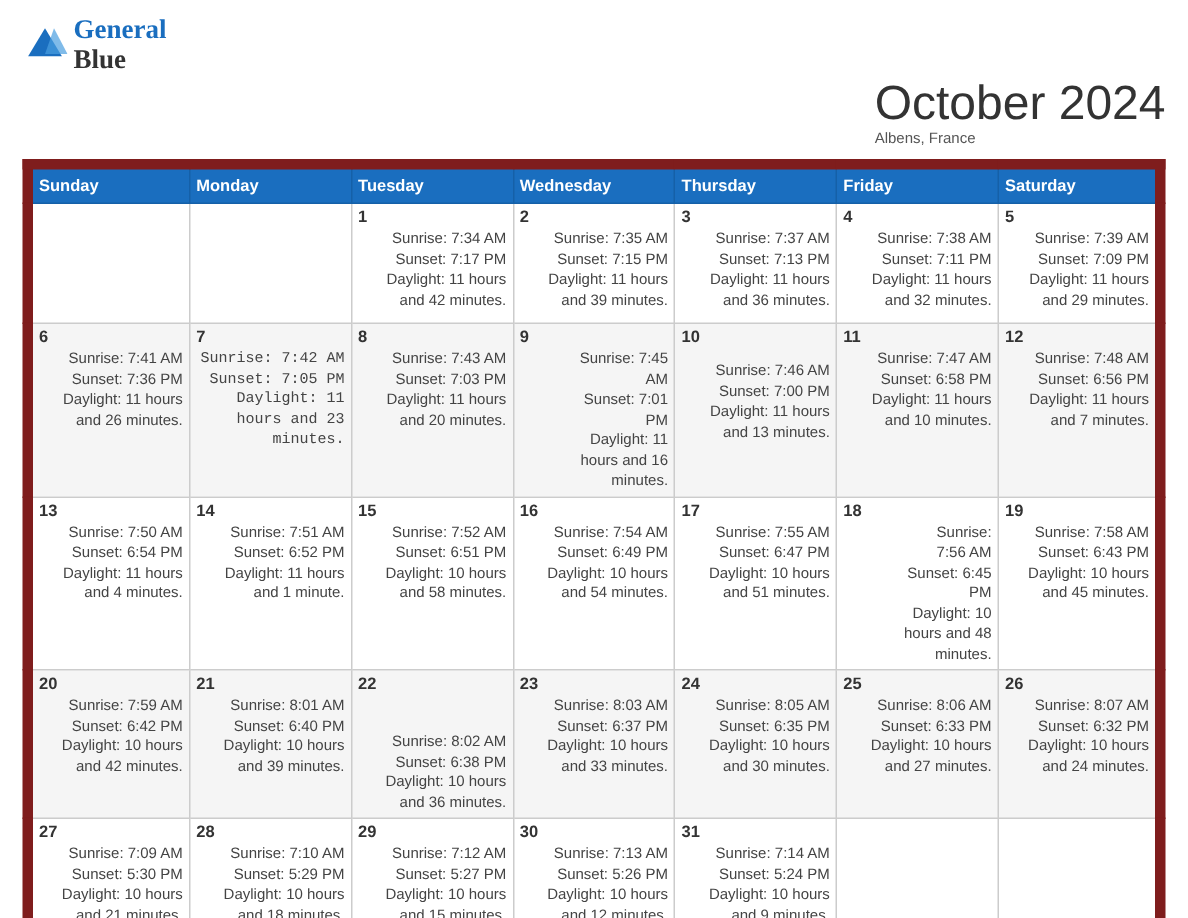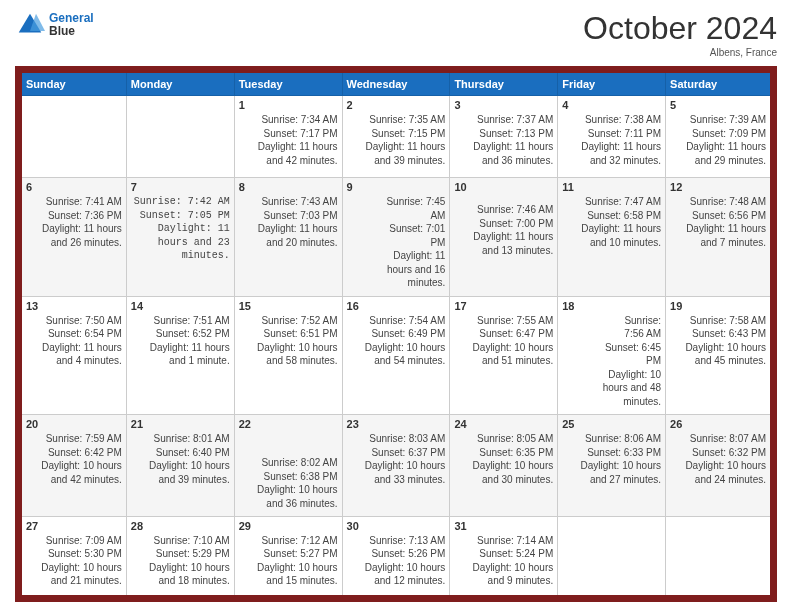--- a/index.html
+++ b/index.html
@@ -22,35 +22,37 @@
       justify-content: space-between;
       align-items: flex-start;
       margin-bottom: 8px;
     }
     .logo {
       display: flex;
       align-items: center;
       gap: 4px;
     }
     .logo-text {
-      font-size: 12px;
+      font-size: 18px;
       font-weight: bold;
       color: #333;
       line-height: 1.1;
+      font-family: Liberation Serif, serif;
     }
     .logo-text span {
       display: block;
     }
     .logo-text span.blue { color: #1a6ebf; }
     .logo-icon {
       width: 30px;
       height: 30px;
     }
     .title-block {
-      text-align: right;
+      text-align: left;
+      margin-top: 40px;
     }
     .month-title {
       font-size: 32px;
       font-weight: normal;
       color: #333;
     }
     .location {
       font-size: 10px;
       color: #555;
     }

